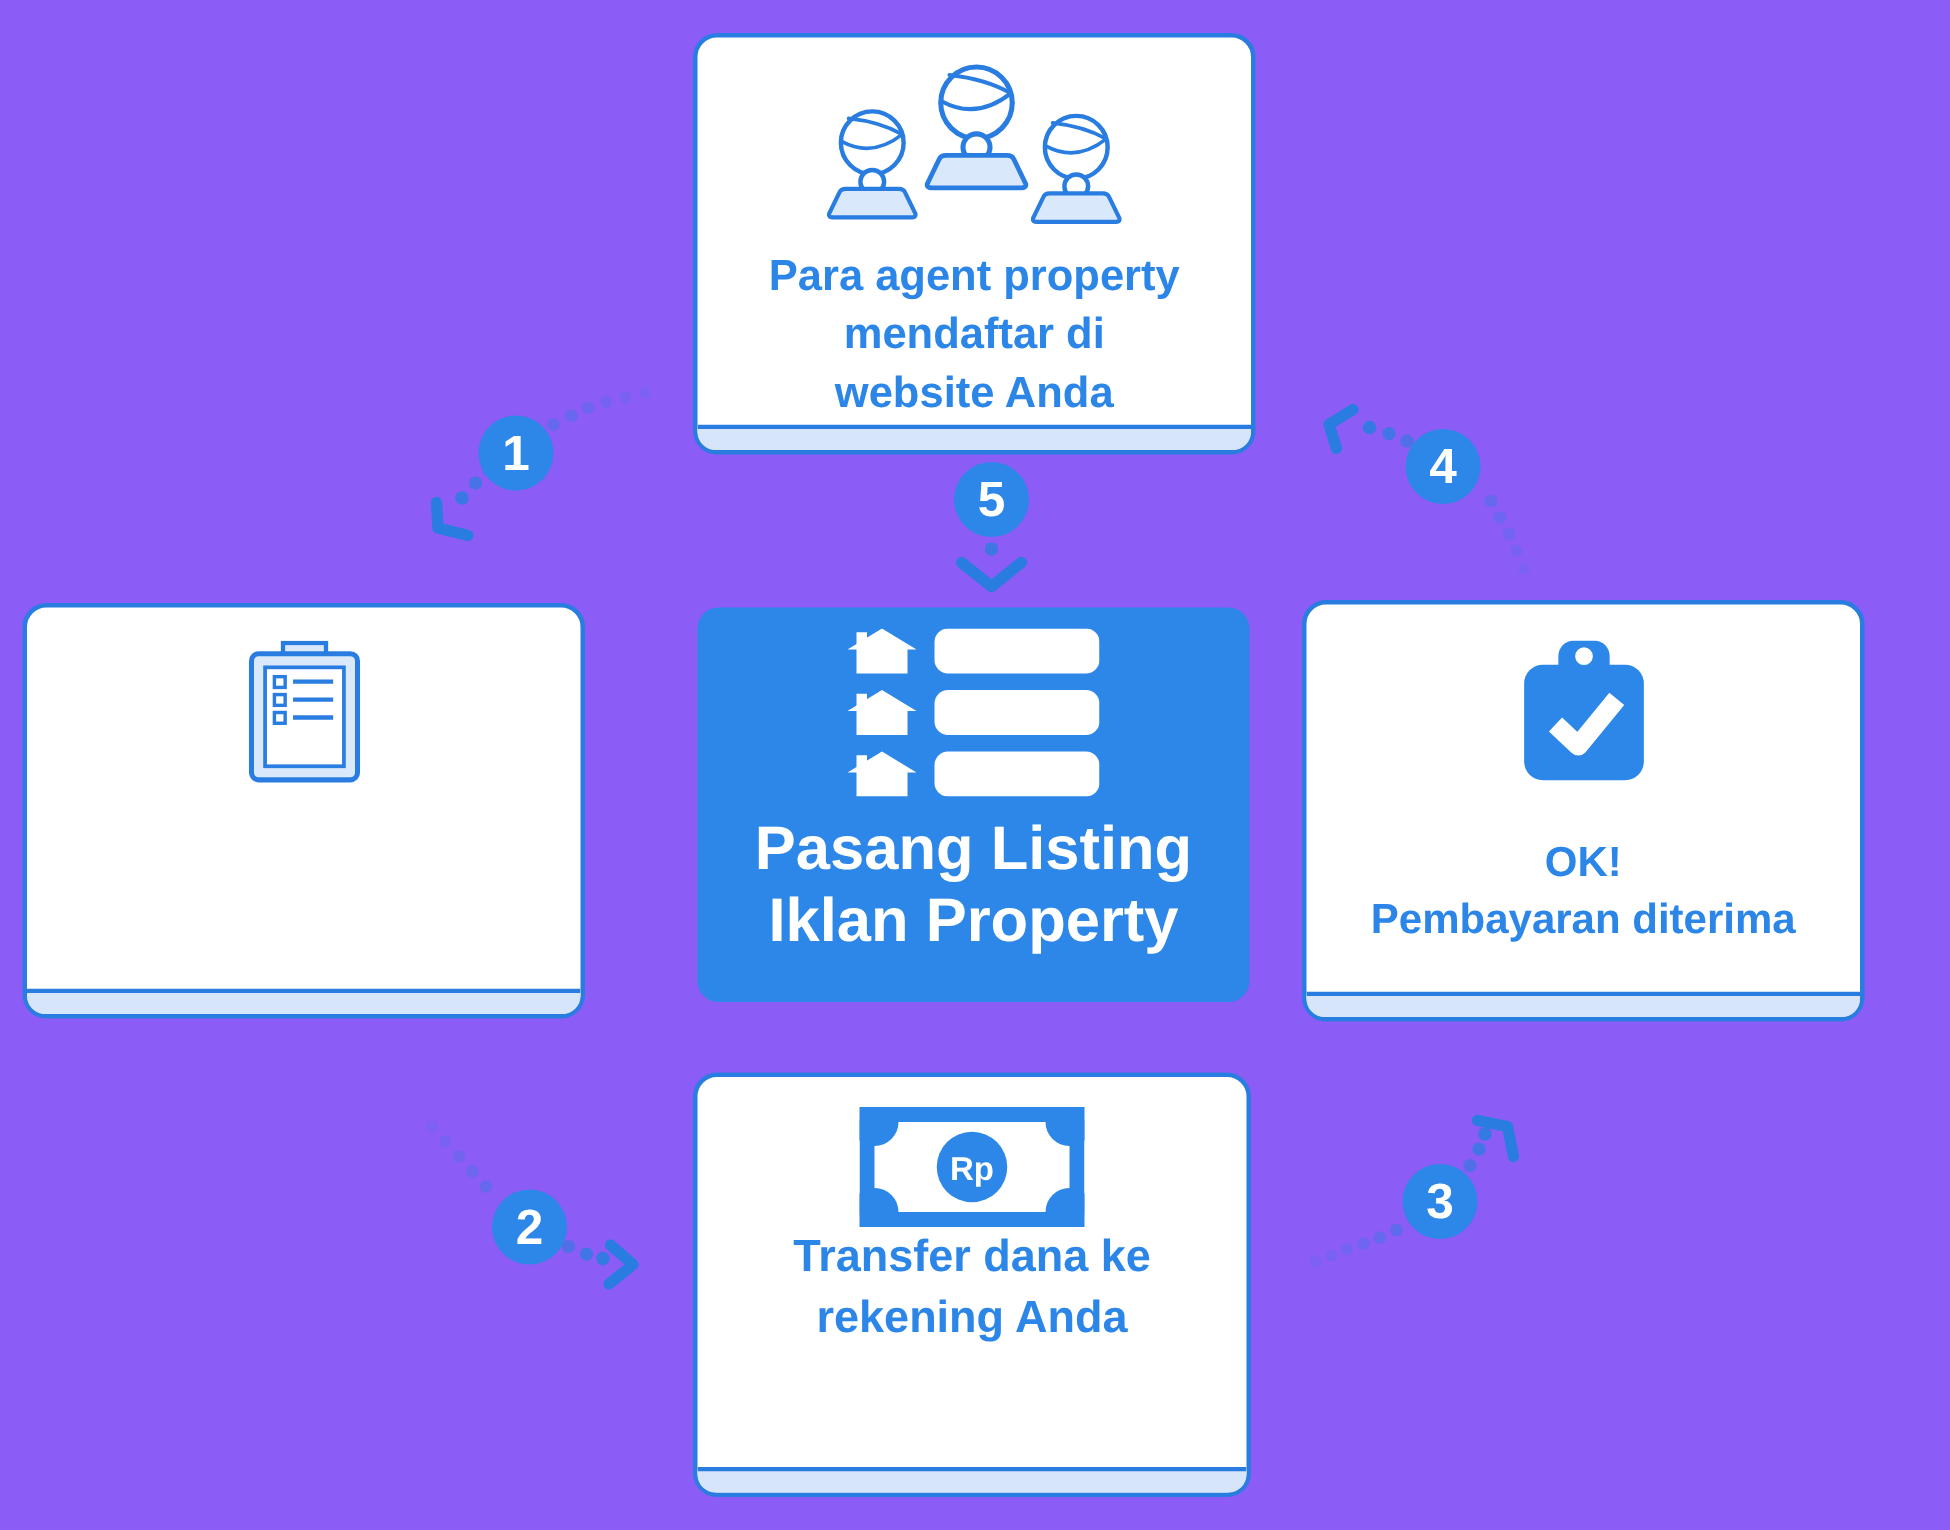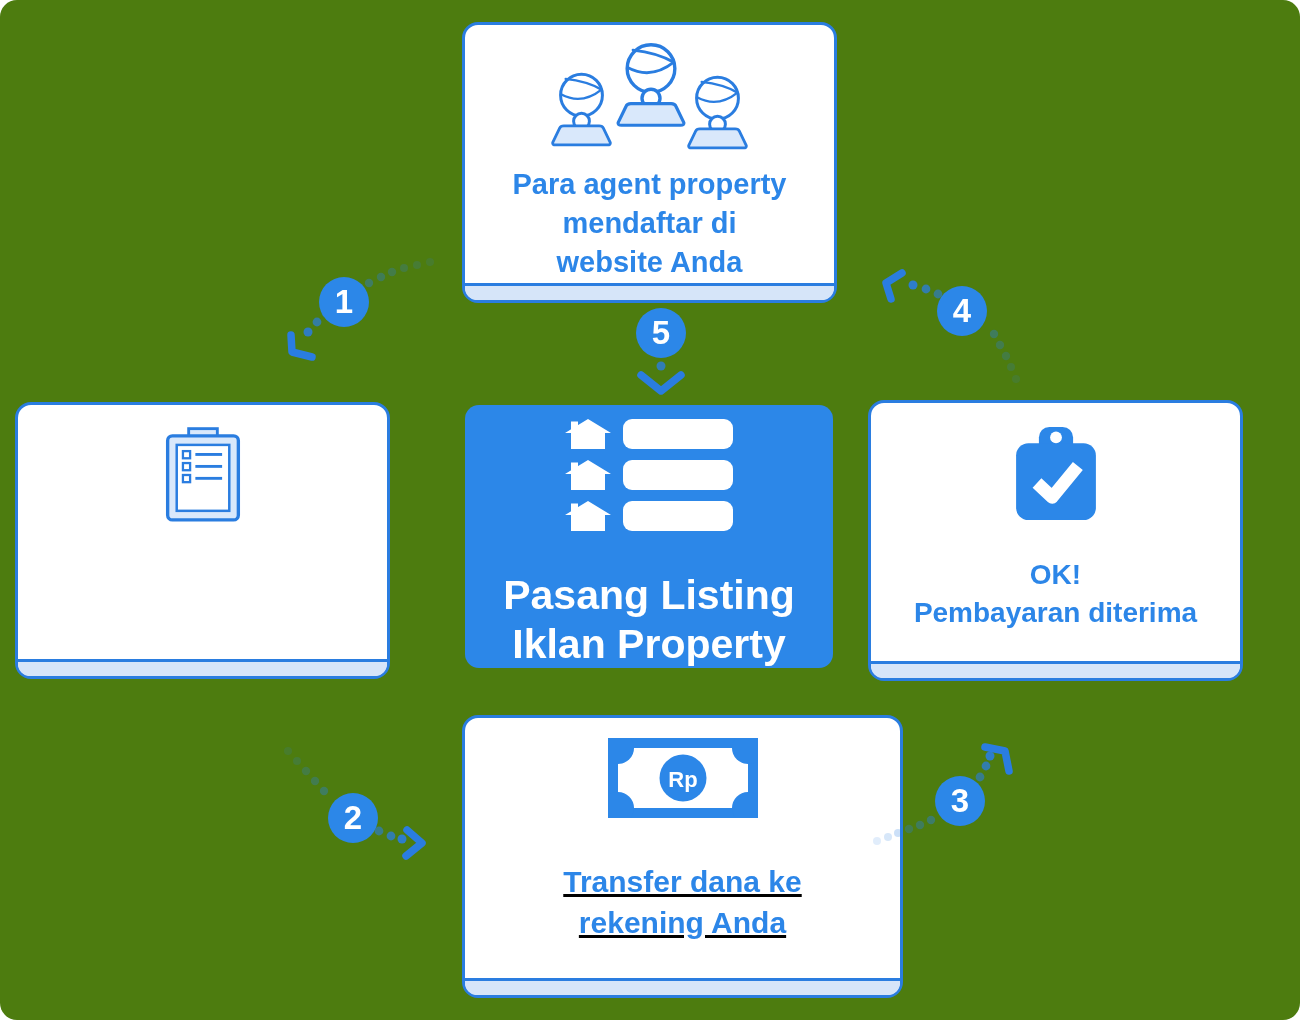--- a/index.html
+++ b/index.html
@@ -4,42 +4,42 @@
 <style>
   :root{
     --primary:#2c87e8;
     --border:#2a7de0;
     --light:#d9e8fb;
     --strip:#d6e5f9;
     --text:#2c86e8;
   }
   *{box-sizing:border-box;margin:0;padding:0;}
   body{background:#fff;font-family:"Liberation Sans", sans-serif;}
-  .canvas{position:relative;width:1300px;height:1020px;background:#4d7c0f;overflow:hidden;border-radius:17px;}
+  .canvas{position:relative;width:1300px;height:1020px;background:#8b5cf6;overflow:hidden;}
 
   
   .card{position:absolute;display:flex;flex-direction:column;align-items:center;text-align:center;}
   .card-white{background:#fff;border:3px solid var(--border);border-radius:16px;}
   .card-white::after{content:"";position:absolute;left:0;right:0;bottom:0;height:14px;
     background:var(--strip);border-top:3px solid var(--border);
     border-bottom-left-radius:12px;border-bottom-right-radius:12px;}
-  .card-blue{background:var(--primary);border-radius:14px;justify-content:space-between;}
+  .card-blue{background:var(--primary);border-radius:14px;}
   .label{font-weight:bold;color:var(--text);white-space:pre-line;}
   .label-white{font-weight:bold;color:#fff;white-space:pre-line;}
 
   #card-top{left:462px;top:22px;width:375px;height:281px;padding-top:16px;}
   #card-top .label{font-size:29px;line-height:1.35;margin-top:12px;}
   #card-left{left:15px;top:402px;width:375px;height:277px;padding-top:22px;}
   #card-left .label{font-size:30px;line-height:1.32;margin-top:32px;}
   #card-center{left:465px;top:405px;width:368px;height:263px;padding-top:14px;}
   #card-center .label-white{font-size:41px;line-height:1.18;margin-top:10px;}
   #card-right{left:868px;top:400px;width:375px;height:281px;padding-top:24px;}
   #card-right .label{font-size:28px;line-height:1.35;margin-top:34px;}
-  #card-bottom{left:462px;top:715px;width:441px;height:283px;padding-top:20px;text-decoration:underline;}
-  #card-bottom .label{font-size:30px;line-height:1.35;margin-top:44px;}
+  #card-bottom{left:462px;top:715px;width:372px;height:283px;padding-top:20px;}
+  #card-bottom .label{font-size:30px;line-height:1.35;}
 
   
   .p-head{fill:#fff;stroke:var(--border);stroke-width:3.2;}
   .p-line{fill:none;stroke:var(--border);stroke-width:2.6;stroke-linecap:round;}
   .p-shoulders{fill:var(--light);stroke:var(--border);stroke-width:3;stroke-linejoin:round;}
   .ic-lf{fill:var(--light);stroke:var(--border);}
   .ic-wf{fill:#fff;stroke:var(--border);}
   .ic-line{stroke:var(--border);fill:none;}
   .ic-fill-primary{fill:var(--primary);}
   .ic-fill-white{fill:#fff;}

